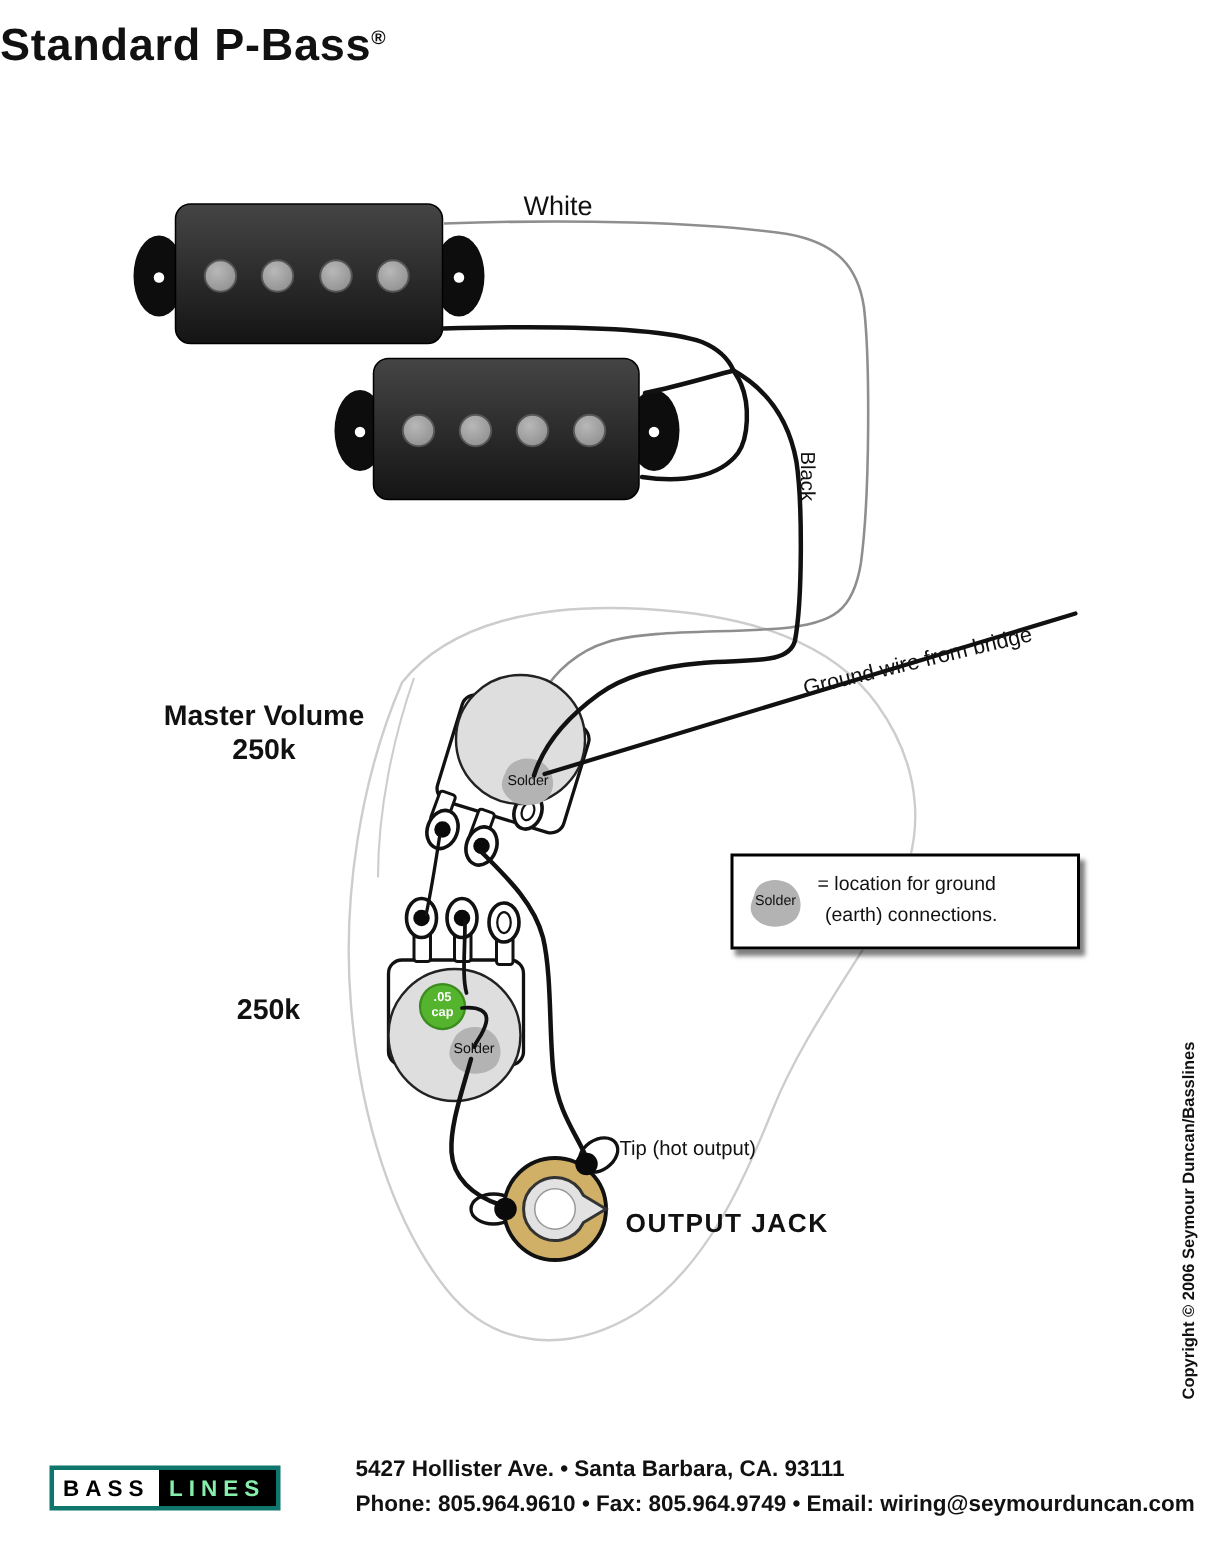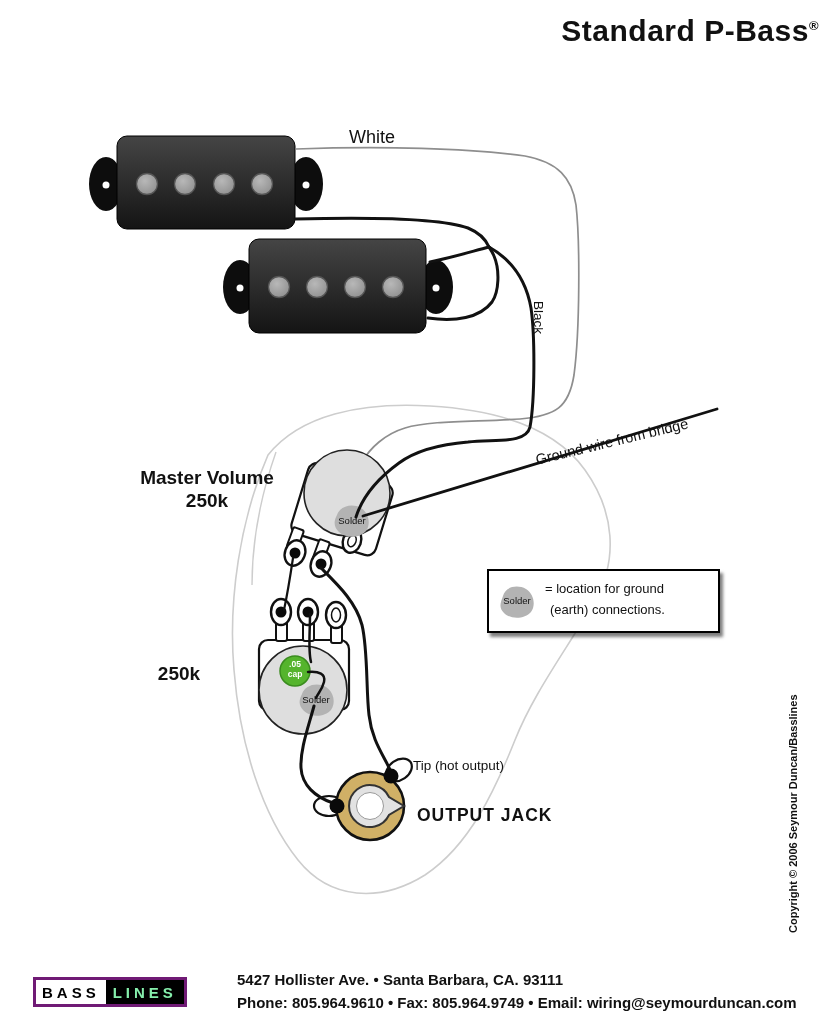--- a/index.html
+++ b/index.html
@@ -1,44 +1,44 @@
 <!DOCTYPE html>
 <html><head>
 <meta charset="utf-8">
 <style>
   html,body{margin:0;padding:0;background:#fff;}
   #page{position:relative;width:819px;height:1036px;background:#fff;overflow:hidden;
         font-family:"Liberation Sans",sans-serif;color:#111;}
   #art{position:absolute;left:0;top:0;z-index:1;}
   .lbl{position:absolute;z-index:3;white-space:nowrap;}
-  #title{top:14px;left:0;right:0;text-align:right;font-size:30px;font-weight:800;letter-spacing:.5px;}
+  #title{top:14px;left:0;right:0;text-align:left;font-size:30px;font-weight:800;letter-spacing:.5px;}
   #title sup{font-size:13px;}
   #white-label{left:349px;top:127px;font-size:18px;}
   #black-label{left:546px;top:301px;font-size:13.5px;transform:rotate(90deg);transform-origin:left top;}
   #ground-label{left:534px;top:452px;font-size:14.5px;transform:rotate(-13.5deg);transform-origin:left top;}
   .pot-label{width:200px;text-align:center;font-size:19px;font-weight:700;line-height:23px;}
-  #vol-label{left:107px;top:466px;}
+  #vol-label{left:76px;top:466px;}
   #tone-label{left:79px;top:662px;}
   .solder-txt{width:60px;text-align:center;font-size:9.5px;z-index:4;}
   #vol-solder-txt{left:322px;top:515px;}
   #tone-solder-txt{left:286px;top:694px;}
   #cap-txt{left:275px;top:660px;width:40px;text-align:center;font-size:8.5px;font-weight:700;
            color:#fff;line-height:9.5px;z-index:4;}
   #legend{position:absolute;left:487px;top:569px;width:229px;height:60px;background:#fff;
           border:2.5px solid #000;box-shadow:3px 4px 3px rgba(0,0,0,.5);z-index:2;}
   #legend-blob-svg{position:absolute;left:8px;top:11px;}
   #legend-solder-txt{position:absolute;left:2px;top:24px;width:52px;text-align:center;font-size:9.5px;}
   #legend-lines{position:absolute;left:56px;top:7px;font-size:13px;line-height:21px;}
   #legend-lines .l2{padding-left:5px;display:block;}
   #tip-label{left:413px;top:758px;font-size:13.5px;}
   #jack-label{left:417px;top:805px;font-size:17.5px;letter-spacing:1px;font-weight:600;}
   #sleeve-label{left:198px;top:813px;width:160px;text-align:center;font-size:12.5px;
                 font-weight:700;line-height:17.5px;white-space:normal;}
   #footer-logo{position:absolute;left:33px;top:977px;height:24px;display:flex;align-items:stretch;
-               border:3px solid #701a75;z-index:3;background:#fff;}
+               border:3px solid #0f766e;z-index:3;background:#fff;}
   #footer-logo .bass{display:flex;align-items:center;padding:0 6px;background:#fff;color:#000;
                font-weight:900;font-size:15px;letter-spacing:4px;}
   #footer-logo .lines{display:flex;align-items:center;padding:0 7px;background:#000;color:#86efac;
                font-weight:900;font-size:15px;letter-spacing:4px;}
   #footer-address{left:237px;top:971px;font-size:15px;font-weight:700;}
   #footer-contact{left:237px;top:994px;font-size:15px;font-weight:700;}
   #copyright{left:787px;top:933px;font-size:11px;font-weight:600;transform:rotate(-90deg);
              transform-origin:left top;}
 </style>
 </head>

